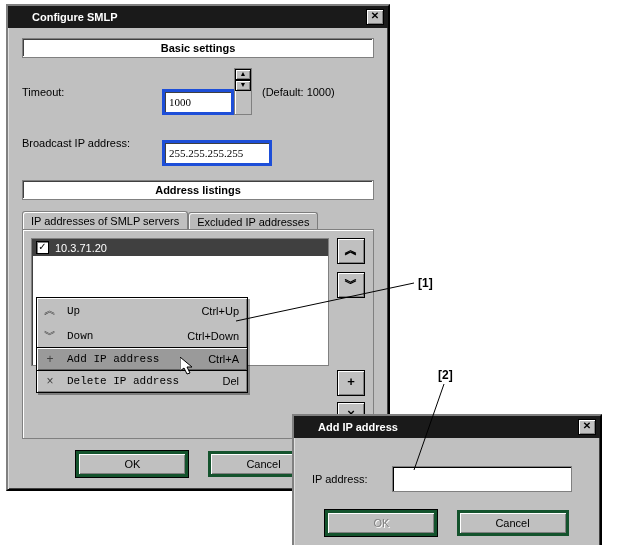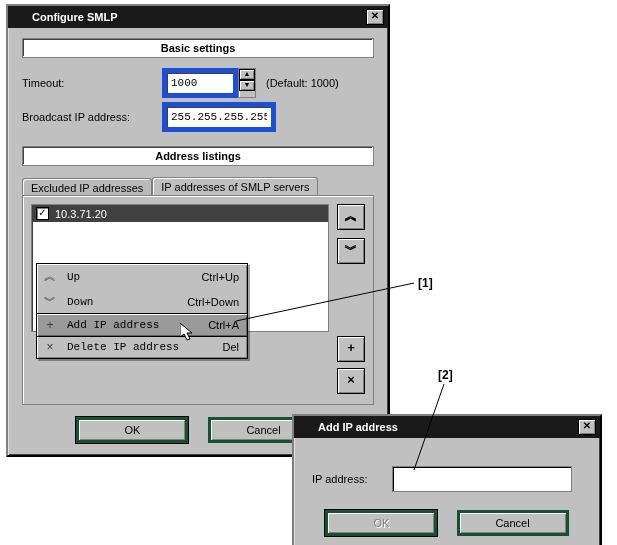--- a/index.html
+++ b/index.html
@@ -54,26 +54,27 @@
     border:1px solid #808080;
     box-shadow: inset -1px -1px 0 #fff, inset 1px 1px 0 #404040;
     margin-bottom:10px;
     font-weight:bold;
   }
 
   .row { display:flex; align-items:center; margin:4px 0; }
   .row-label { width:140px; }
   .sunken-input {
     background:#fff;
-    border:5px solid #1d4ed8;
+    border:3px solid #1d4ed8;
     box-shadow: inset 1px 1px 0 #404040;
     padding:2px 4px;
     height:16px;
     font-size:11px;
-    font-family: Liberation Mono, monospace;
+    font-family: Liberation Serif, serif;
+    margin-top: 21px;
   }
   .sunken-input.w70 { width:58px; }
   .sunken-input.w100 { width:96px; }
   .spin-wrap { display:flex; }
   .spinners {
     display:flex; flex-direction:column;
     border:1px solid #808080;
     box-shadow: inset 1px 1px 0 #fff;
   }
   .spinners div {
@@ -243,22 +244,22 @@
     <div class="row">
       <span class="row-label">Broadcast IP address:</span>
       <input class="sunken-input w100" value="255.255.255.255" style="">
     </div>
 
     <div style="height:10px"></div>
     <div class="group-header">Address listings</div>
 
     <div class="tabs-area">
       <div class="tabs">
+        <div class="tab">IP addresses of SMLP servers</div>
         <div class="tab inactive">Excluded IP addresses</div>
-        <div class="tab">IP addresses of SMLP servers</div>
       </div>
 
       <div class="tab-body">
         <div class="listwrap">
           <div class="listbox">
             <div class="list-row-sel">
               <div class="chk">✓</div>
               <span>10.3.71.20</span>
             </div>
 

